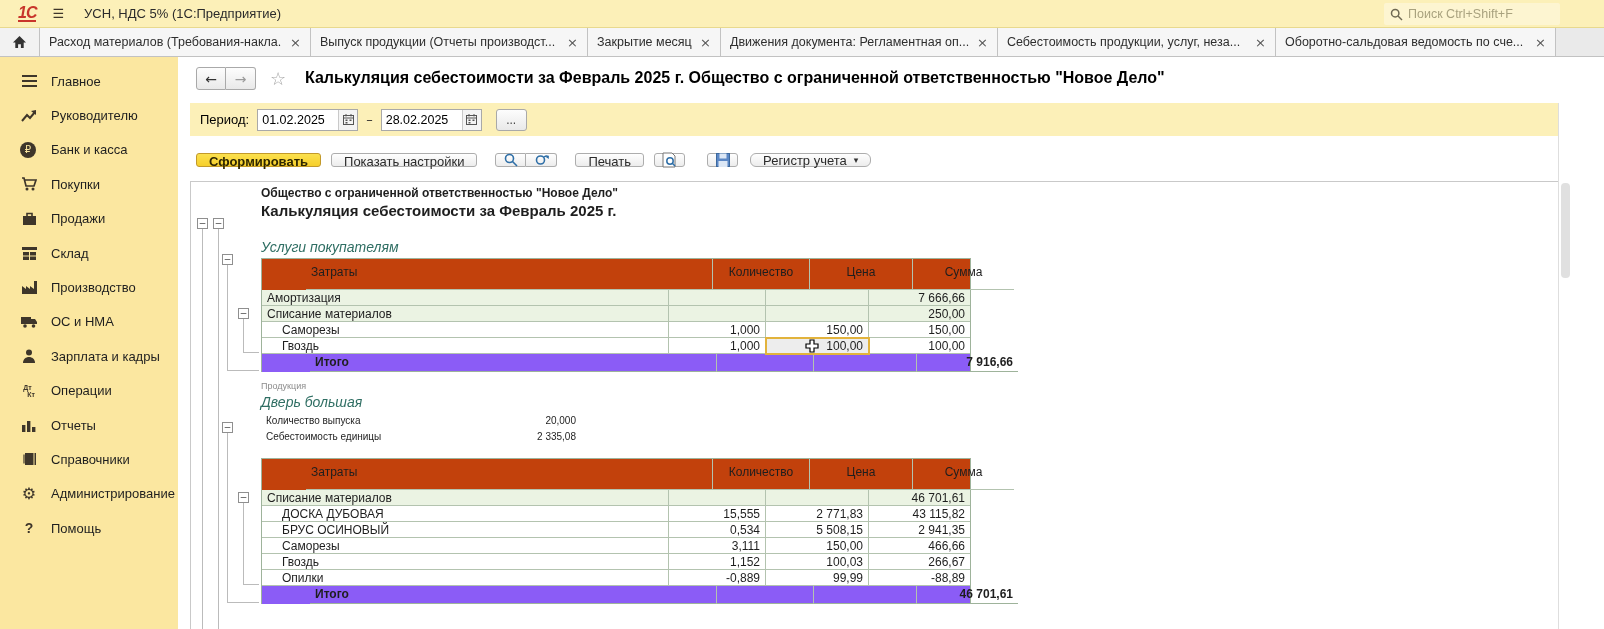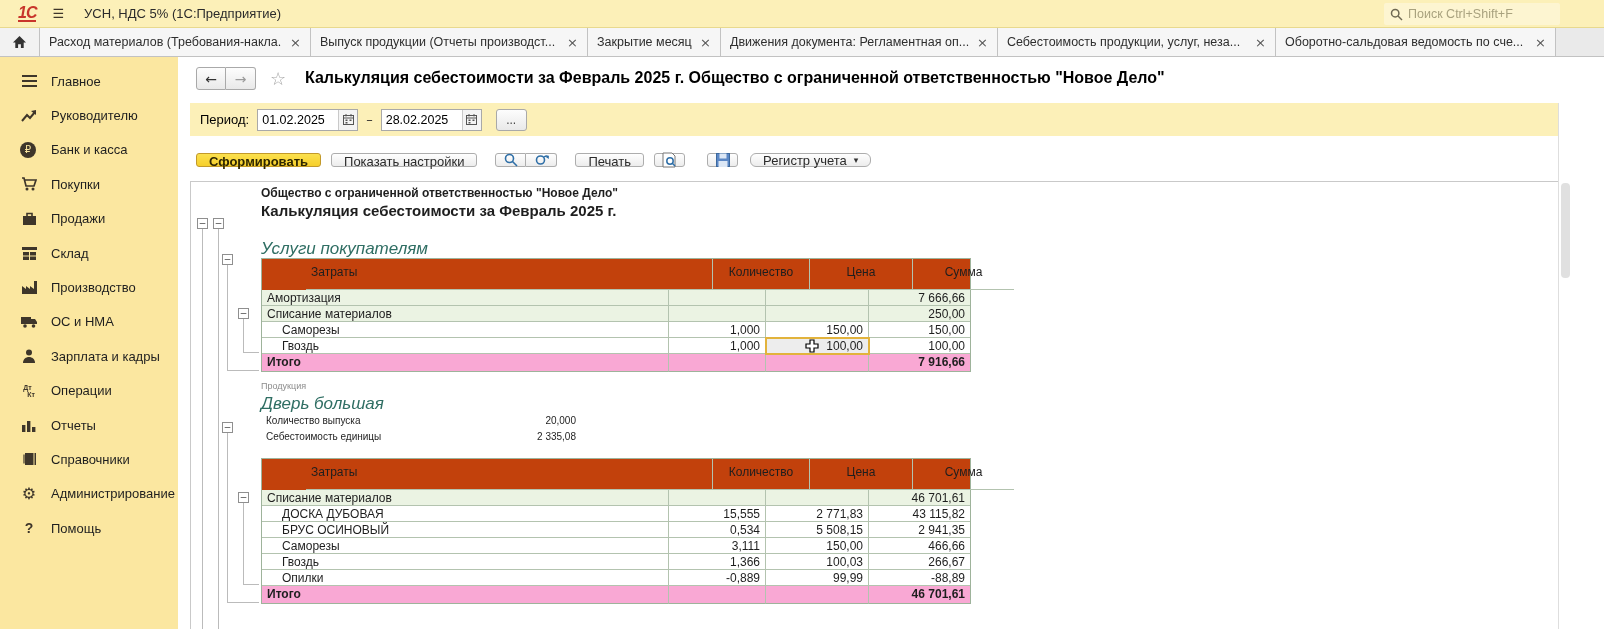--- a/index.html
+++ b/index.html
@@ -82,40 +82,40 @@
   
   .report { position:absolute; left:12px; top:124px; width:1368px; height:448px;
             border-top:1px solid #c9c9c9; border-left:1px solid #c9c9c9; overflow:hidden; }
   .vline { position:absolute; width:1px; background:#bbb; }
   .elbow { position:absolute; border-left:1px solid #bbb; border-bottom:1px solid #bbb; }
   .mbox { position:absolute; width:11px; height:11px; border:1px solid #8f8f8f; background:#fff; color:#444;
           font-size:9px; line-height:9px; text-align:center; cursor:pointer; font-family:"DejaVu Sans",sans-serif; }
 
   .org { position:absolute; left:70px; top:4px; font-size:12px; font-weight:bold; }
   .rtitle { position:absolute; left:70px; top:20px; font-size:15px; font-weight:bold; }
-  .scap { position:absolute; left:70px; font-size:17px; font-style:italic; color:#2f6e63; }
+  .scap { position:absolute; left:70px; font-size:14px; font-style:italic; color:#2f6e63; }
   .scap-small { position:absolute; left:70px; font-size:9px; color:#8b8b8b; }
   .statrow { position:absolute; left:75px; width:310px; display:flex; font-size:10px; }
   .statrow .sl { width:225px; }
   .statrow .sv { width:85px; text-align:right; }
 
   .rtable { position:absolute; left:70px; width:710px; border:1px solid #9eb39b; border-bottom:none; }
   .trow { display:grid; grid-template-columns:407px 97px 103px 101px; }
   .trow .c { border-right:1px solid #b3c3af; border-bottom:1px solid #b3c3af; font-size:12px; padding:1px 5px;
              overflow:hidden; white-space:nowrap; }
   .trow .c:last-child { border-right:none; }
   .trow .num { text-align:right; }
   .thead { background:#c2410c;padding-left:44px; }
   .thead .c { height:31px; padding-top:6px; }
   .thead .num { text-align:center; }
   .r-group { background:#ebf3e3; }
   .r-group .c, .r-leaf .c { height:16px; }
   .r-leaf { background:#fff; }
   .r-leaf .name { padding-left:20px; }
-  .r-total { background:#f9a8d4; font-weight:bold; }
+  .r-total { background:#8b5cf6; font-weight:bold;padding-left:48px; }
   .r-total .c { height:18px; border-bottom:1px solid #9eb39b; }
   .cell-sel { position:relative; background:#ededed; outline:2px solid #e2b33c; outline-offset:-1px; }
   .cursor-plus { position:absolute; left:38%; top:1px; }
 
   .edgeline { position:absolute; left:1380px; top:46px; height:526px; width:1px; background:#dedede; }
   .vscroll { position:absolute; left:1383px; top:126px; width:9px; height:444px; }
   .vscroll .thumb { width:9px; height:95px; background:#e0e0e0; border-radius:4px; }
 </style>
 </head>
 <body>
@@ -471,21 +471,21 @@
         <div class="c num">2 941,35</div>
       </div>
       <div class="trow r-leaf">
         <div class="c name">Саморезы</div>
         <div class="c num">3,111</div>
         <div class="c num">150,00</div>
         <div class="c num">466,66</div>
       </div>
       <div class="trow r-leaf">
         <div class="c name">Гвоздь</div>
-        <div class="c num">1,366</div>
+        <div class="c num">1,152</div>
         <div class="c num">100,03</div>
         <div class="c num">266,67</div>
       </div>
       <div class="trow r-leaf">
         <div class="c name">Опилки</div>
         <div class="c num">-0,889</div>
         <div class="c num">99,99</div>
         <div class="c num">-88,89</div>
       </div>
       <div class="trow r-total">

